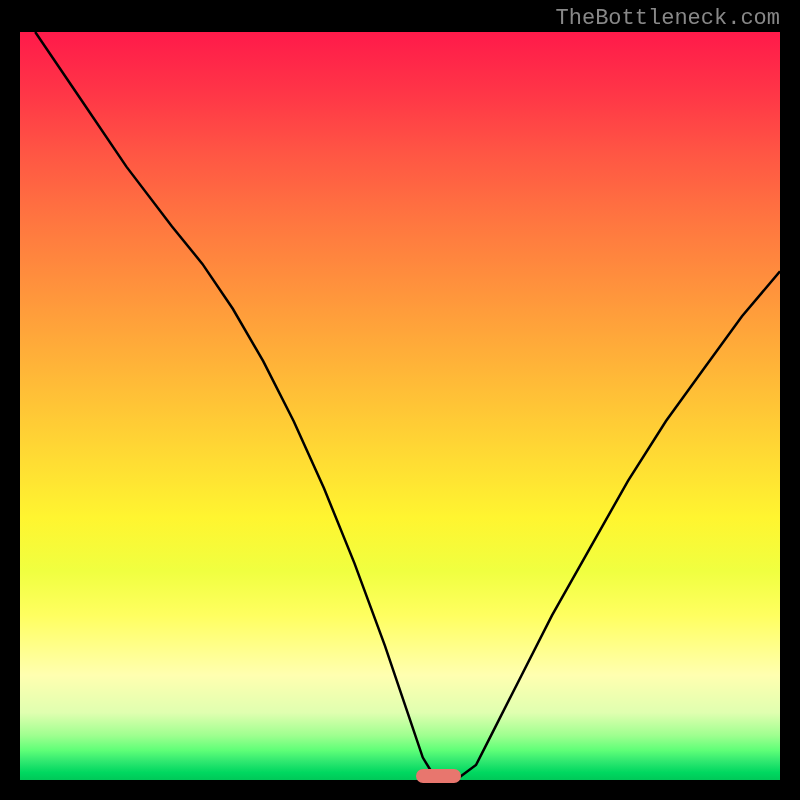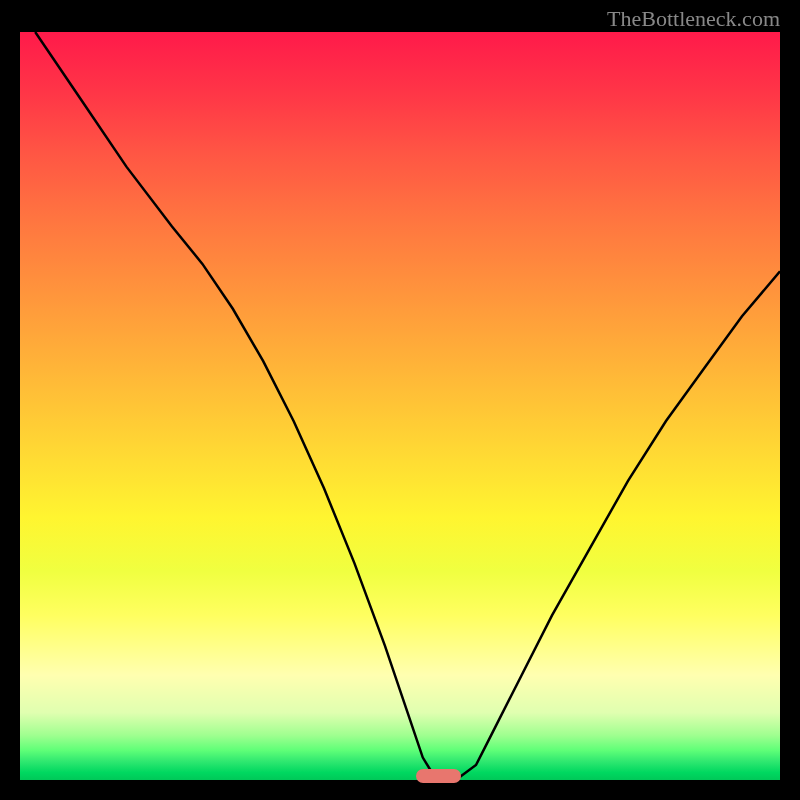--- a/index.html
+++ b/index.html
@@ -47,21 +47,21 @@
       position: absolute;
       top: 0;
       left: 0;
       width: 100%;
       height: 100%;
     }
     .watermark {
       position: absolute;
       top: 6px;
       right: 20px;
-      font-family: Liberation Serif, serif;
+      font-family: Liberation Mono, monospace;
       font-size: 22px;
       color: #888;
       font-weight: normal;
     }
     .marker {
       position: absolute;
       width: 45px;
       height: 14px;
       background: #e8766e;
       border-radius: 7px;

